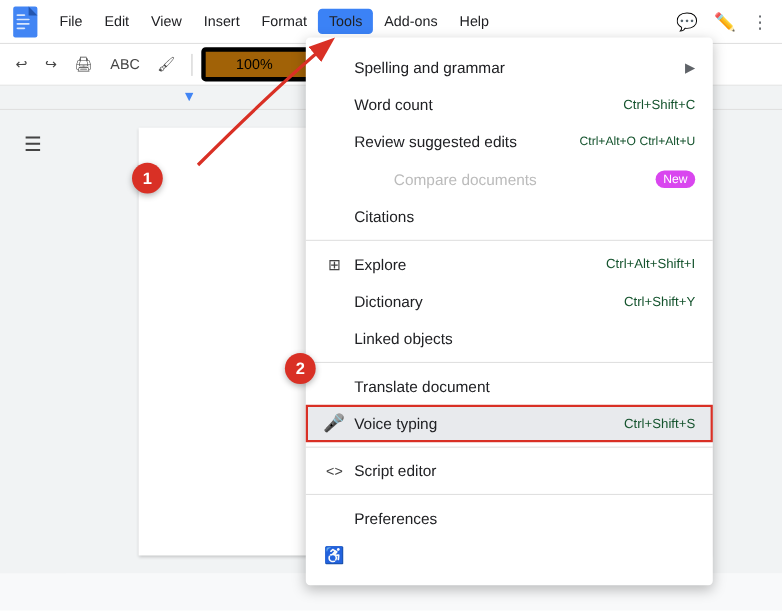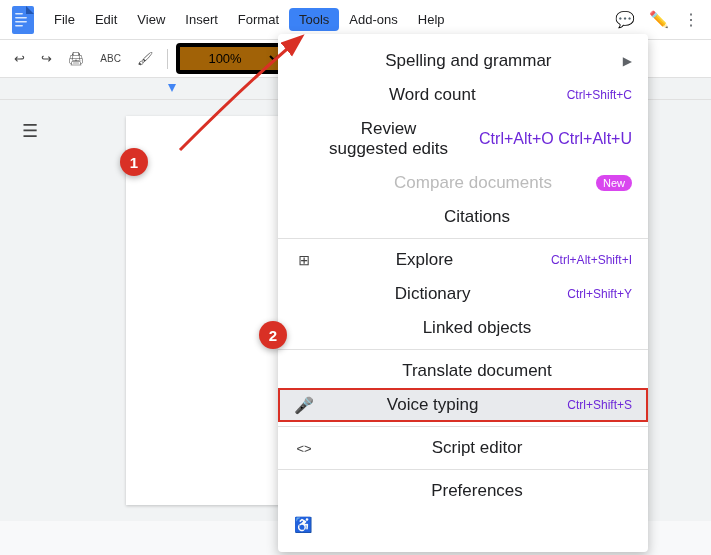--- a/index.html
+++ b/index.html
@@ -131,27 +131,26 @@
 
     .menu-row-icon {
       width: 20px;
       margin-right: 8px;
       text-align: center;
       font-size: 14px;
       color: #444;
     }
     .menu-row-label {
       flex: 1;
-      font-size: 17px;
+      font-size: 14px;
       color: #202124;
-      text-align: center;
     }
     .menu-row-shortcut {
       font-size: 12px;
-      color: #6d28d9;
+      color: #14532d;
       margin-left: 24px;
     }
     .menu-row-arrow {
       font-size: 12px;
       color: #5f6368;
       margin-left: 8px;
     }
 
     .new-badge {
       background: #d946ef;
@@ -246,21 +245,21 @@
     <div class="top-right-icon">💬</div>
     <div class="top-right-icon">✏️</div>
     <div class="top-right-icon">⋮</div>
   </div>
 </div>
 
 <div class="toolbar">
   <div class="toolbar-btn">↩</div>
   <div class="toolbar-btn">↪</div>
   <div class="toolbar-btn">🖨</div>
-  <div class="toolbar-btn" style="font-size:10px;">ABC</div>
+  <div class="toolbar-btn" style="font-size:13px;">ABC</div>
   <div class="toolbar-btn">🖌</div>
   <div class="toolbar-separator"></div>
   <select class="toolbar-select">
     <option>100%</option>
   </select>
   <div class="toolbar-separator"></div>
   <select class="toolbar-select">
     <option>Normal</option>
   </select>
 </div>
@@ -291,21 +290,21 @@
       <span class="menu-row-arrow">▶</span>
     </div>
     <div class="menu-row">
       <span class="menu-row-icon"></span>
       <span class="menu-row-label">Word count</span>
       <span class="menu-row-shortcut">Ctrl+Shift+C</span>
     </div>
     <div class="menu-row">
       <span class="menu-row-icon"></span>
       <span class="menu-row-label">Review suggested edits</span>
-      <span class="menu-row-shortcut" style="font-size:16px;">Ctrl+Alt+O  Ctrl+Alt+U</span>
+      <span class="menu-row-shortcut" style="font-size:11px;">Ctrl+Alt+O  Ctrl+Alt+U</span>
     </div>
     <div class="menu-row">
       <span class="menu-row-icon"></span>
       <span class="menu-row-label" style="color:#bbb;margin-left:36px;">Compare documents</span>
       <span class="new-badge">New</span>
     </div>
     <div class="menu-row">
       <span class="menu-row-icon"></span>
       <span class="menu-row-label">Citations</span>
     </div>

